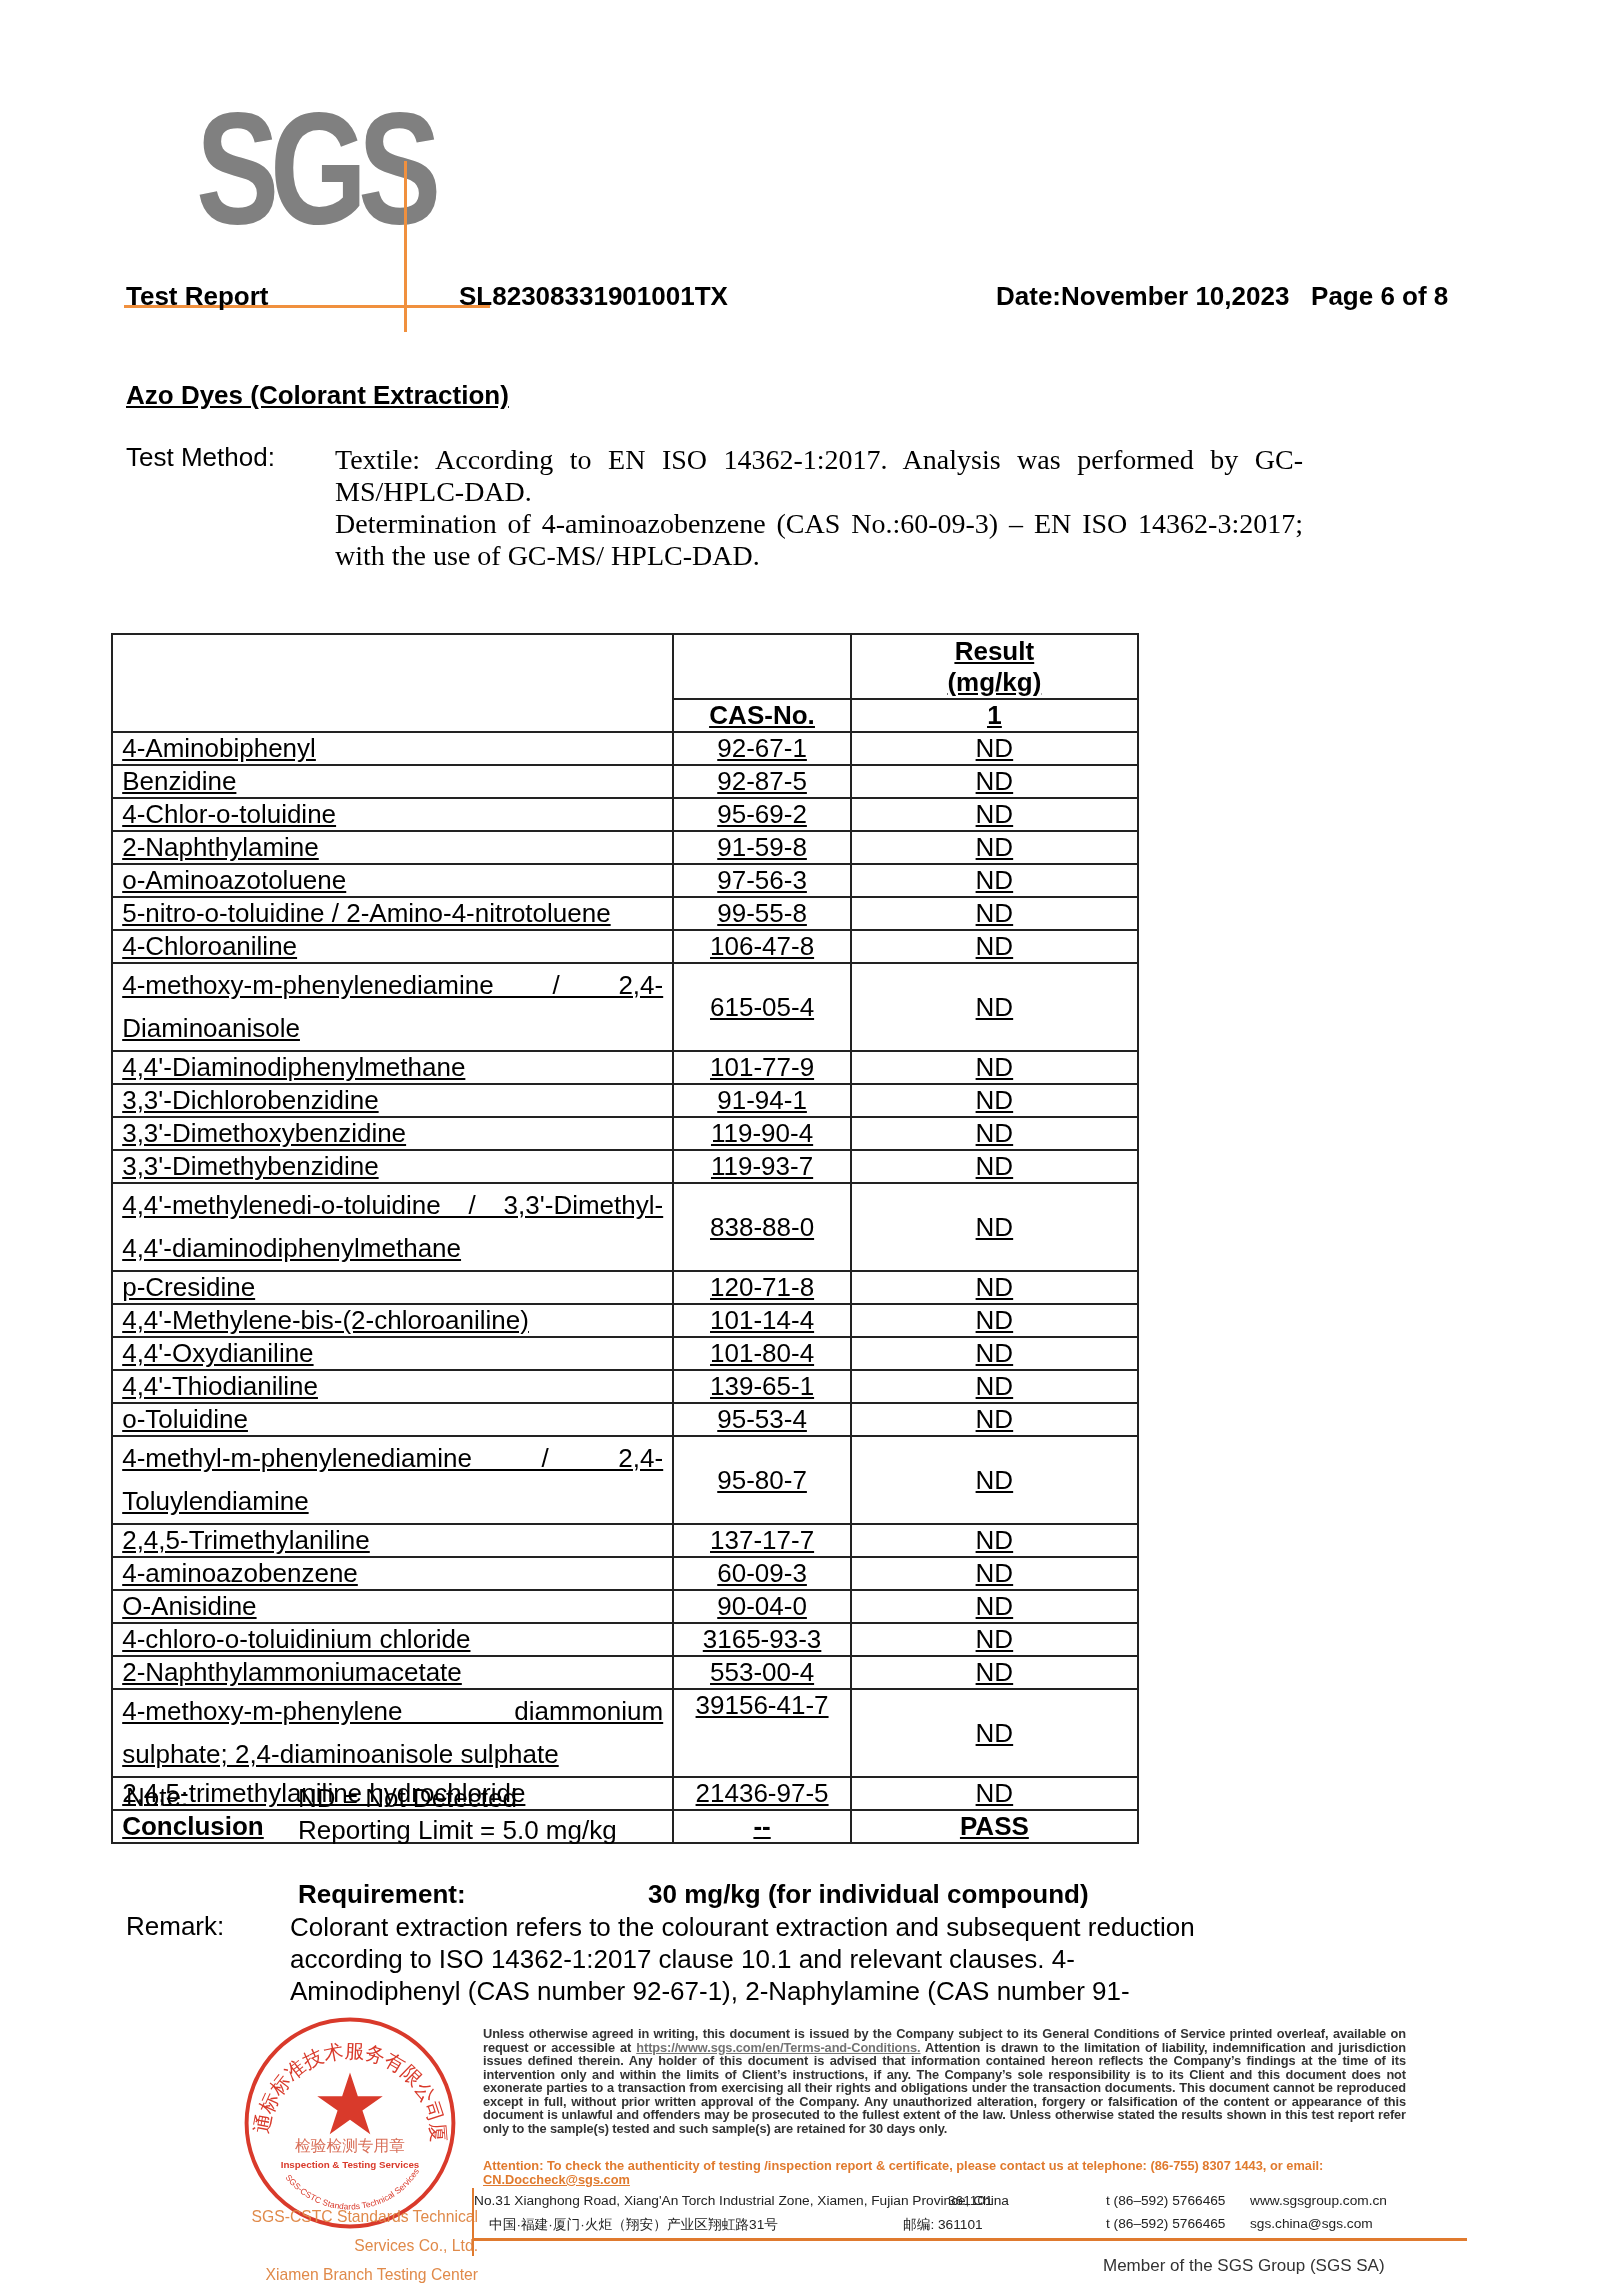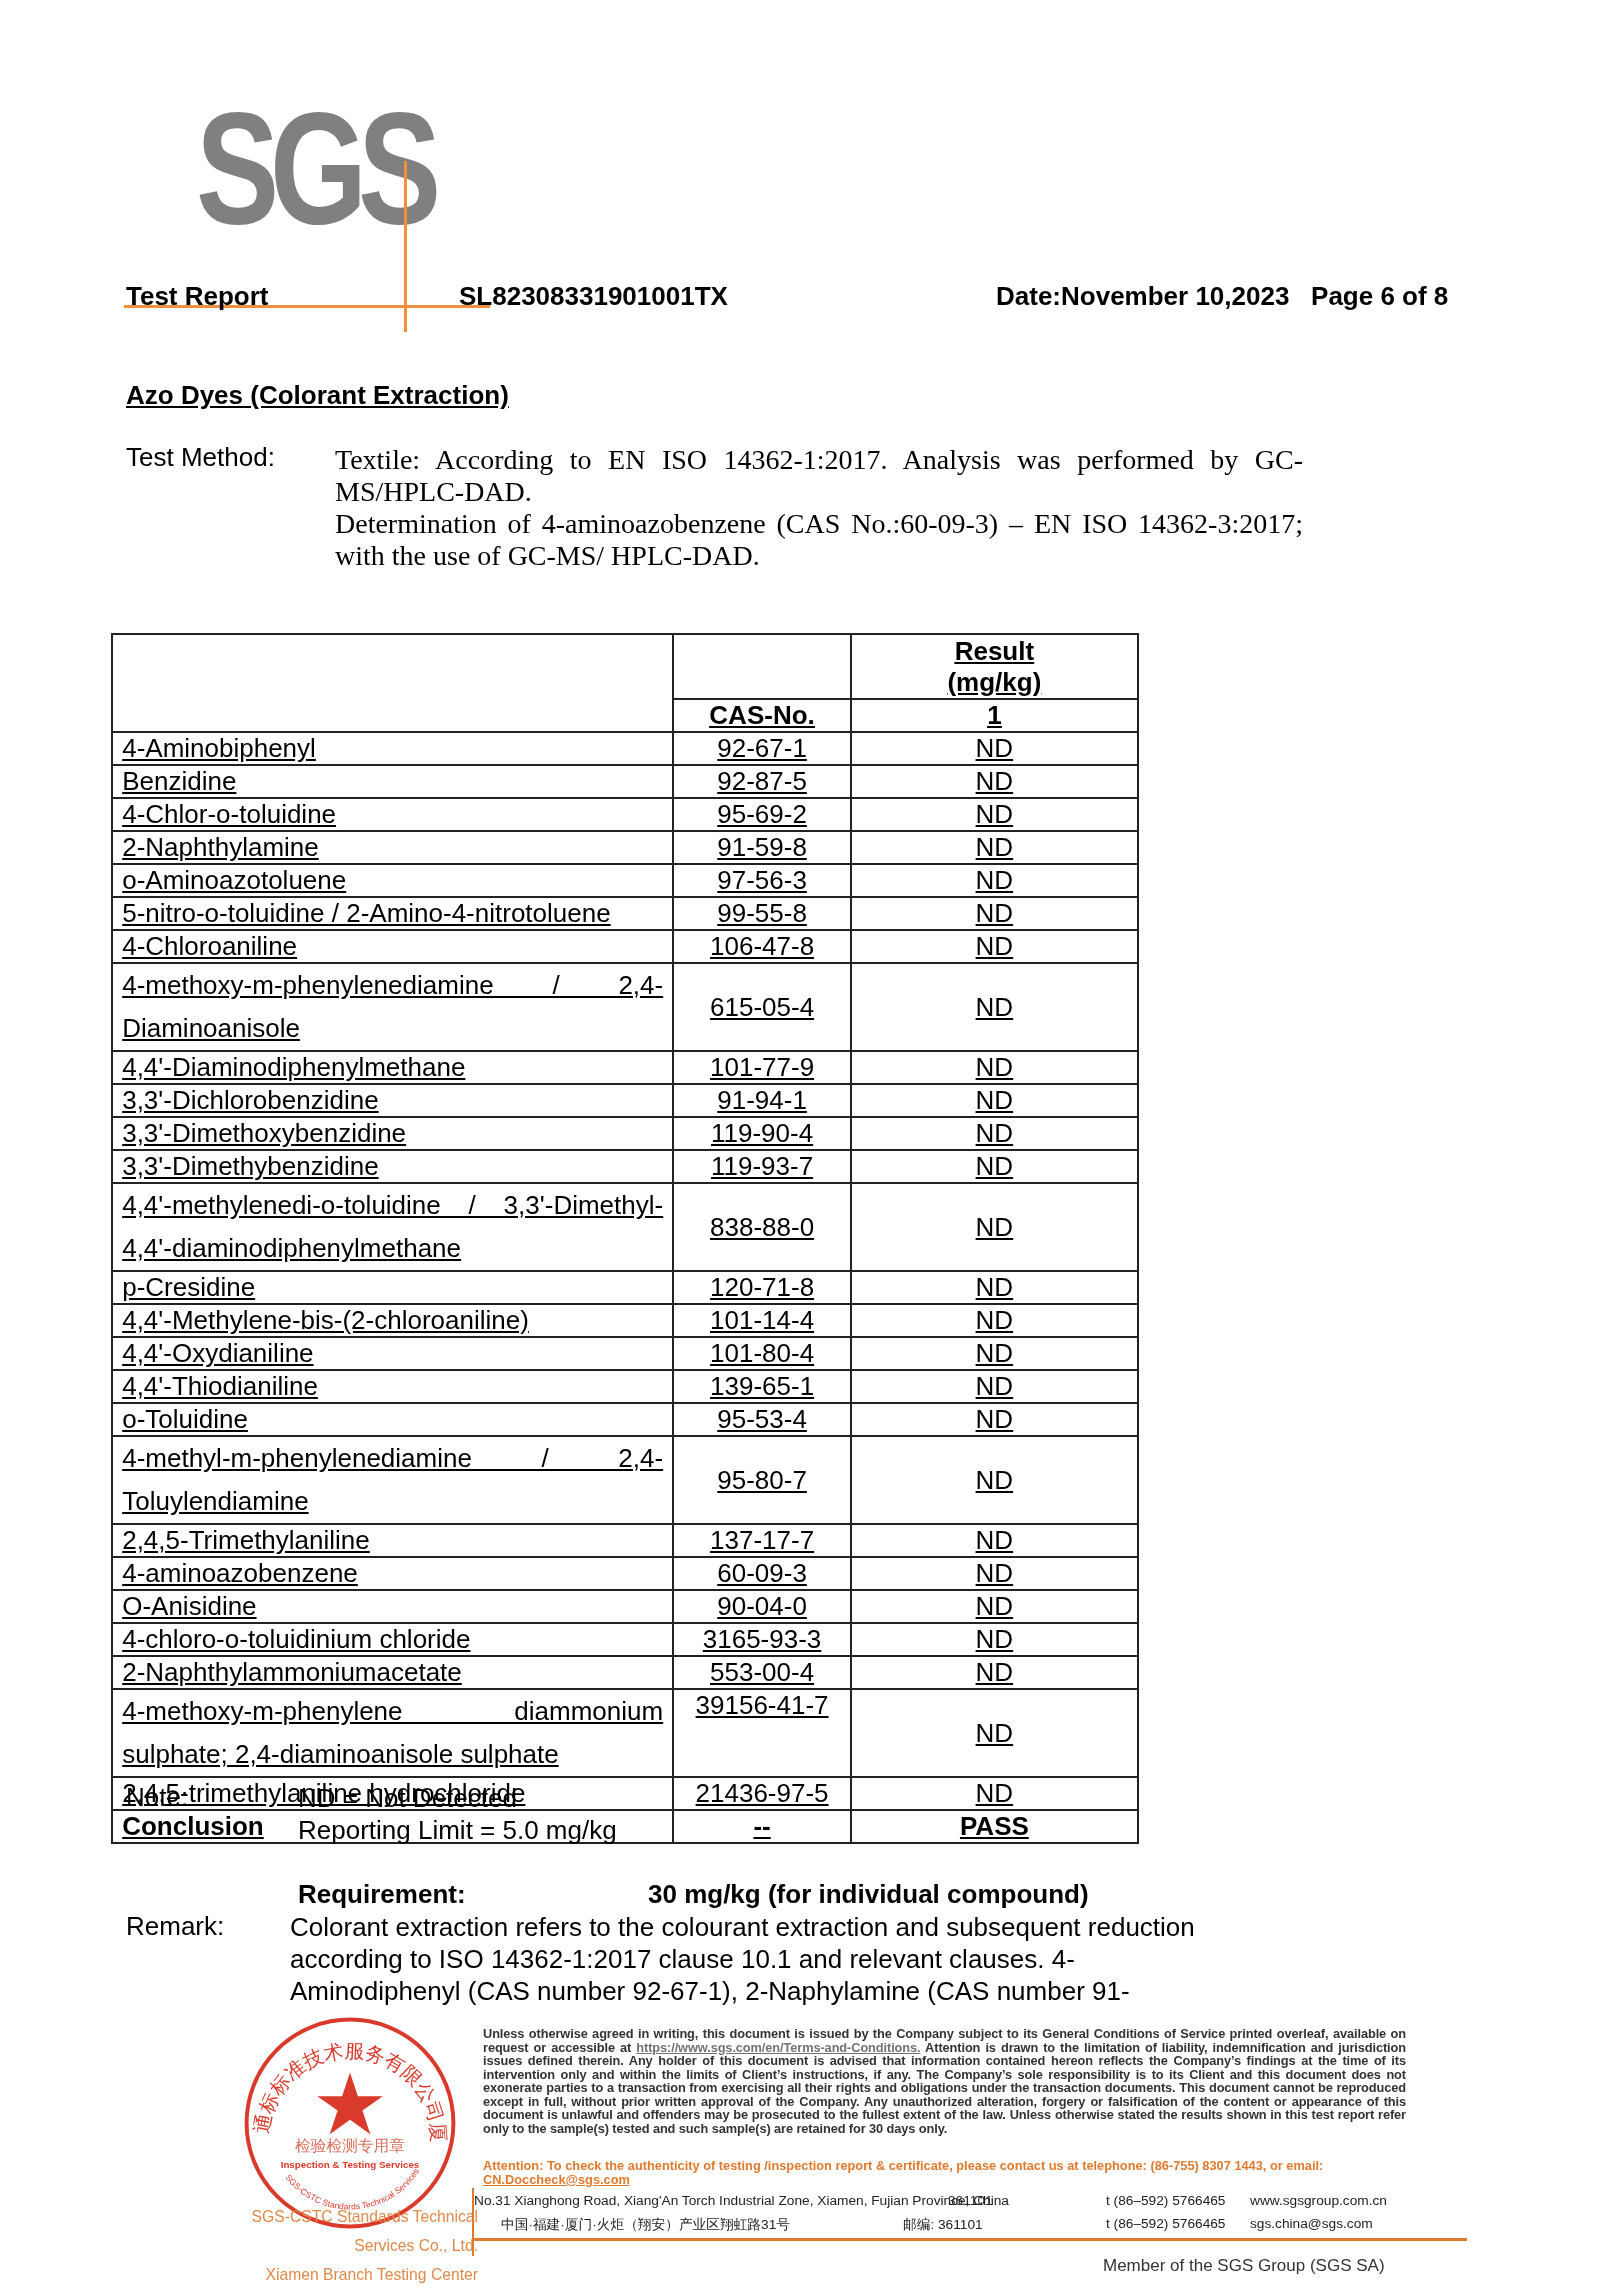--- a/index.html
+++ b/index.html
@@ -60,21 +60,21 @@
 
   
   .disclaimer { position:absolute; left:483px; top:2027px; width:923px; font-size:12.8px; line-height:13.5px;
                 color:#333; text-align:justify; font-weight:bold; letter-spacing:-0.1px; }
   .disclaimer a { color:#737373; text-decoration:underline; }
   .attention { position:absolute; left:483px; top:2159px; width:936px; font-size:12.8px; line-height:13.5px;
                color:#e07a2e; font-weight:bold; }
   .attention a { color:#e07a2e; text-decoration:underline; }
   .addr { position:absolute; font-size:13.7px; color:#222; }
   .addr1 { left:474px; top:2193px; }
-  .addr2 { left:501px; top:2216px; }
+  .addr2 { left:489px; top:2216px; }
   .zip1 { left:948px; top:2193px; }
   .zip2 { left:903px; top:2216px; }
   .tel1 { left:1106px; top:2193px; }
   .tel2 { left:1106px; top:2216px; }
   .web1 { left:1250px; top:2193px; }
   .web2 { left:1250px; top:2216px; }
   .footer-hline { position:absolute; left:472px; top:2238px; width:995px; height:2.6px; background:#e07a2e; }
   .footer-vline2 { position:absolute; left:472px; top:2188px; width:2px; height:68px; background:#e07a2e; }
   .member { position:absolute; left:1103px; top:2256px; font-size:17px; color:#333; }
 </style>

